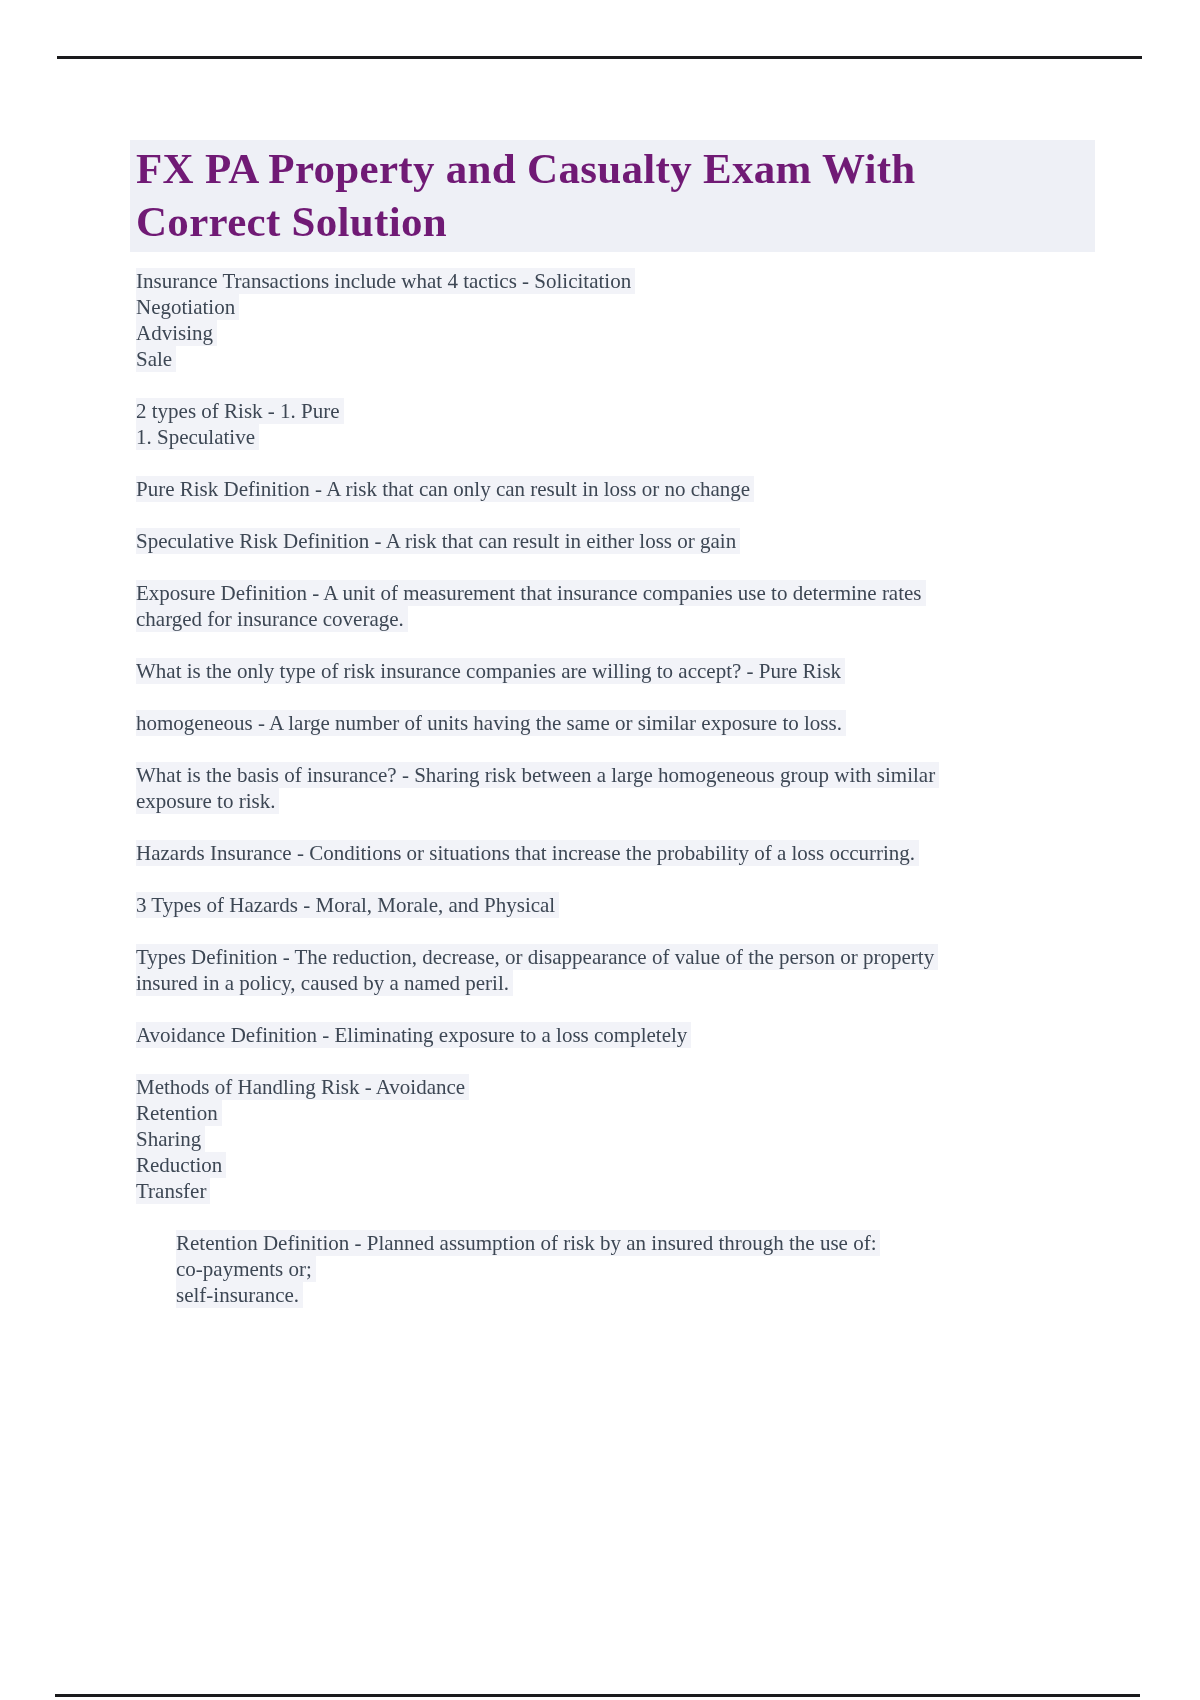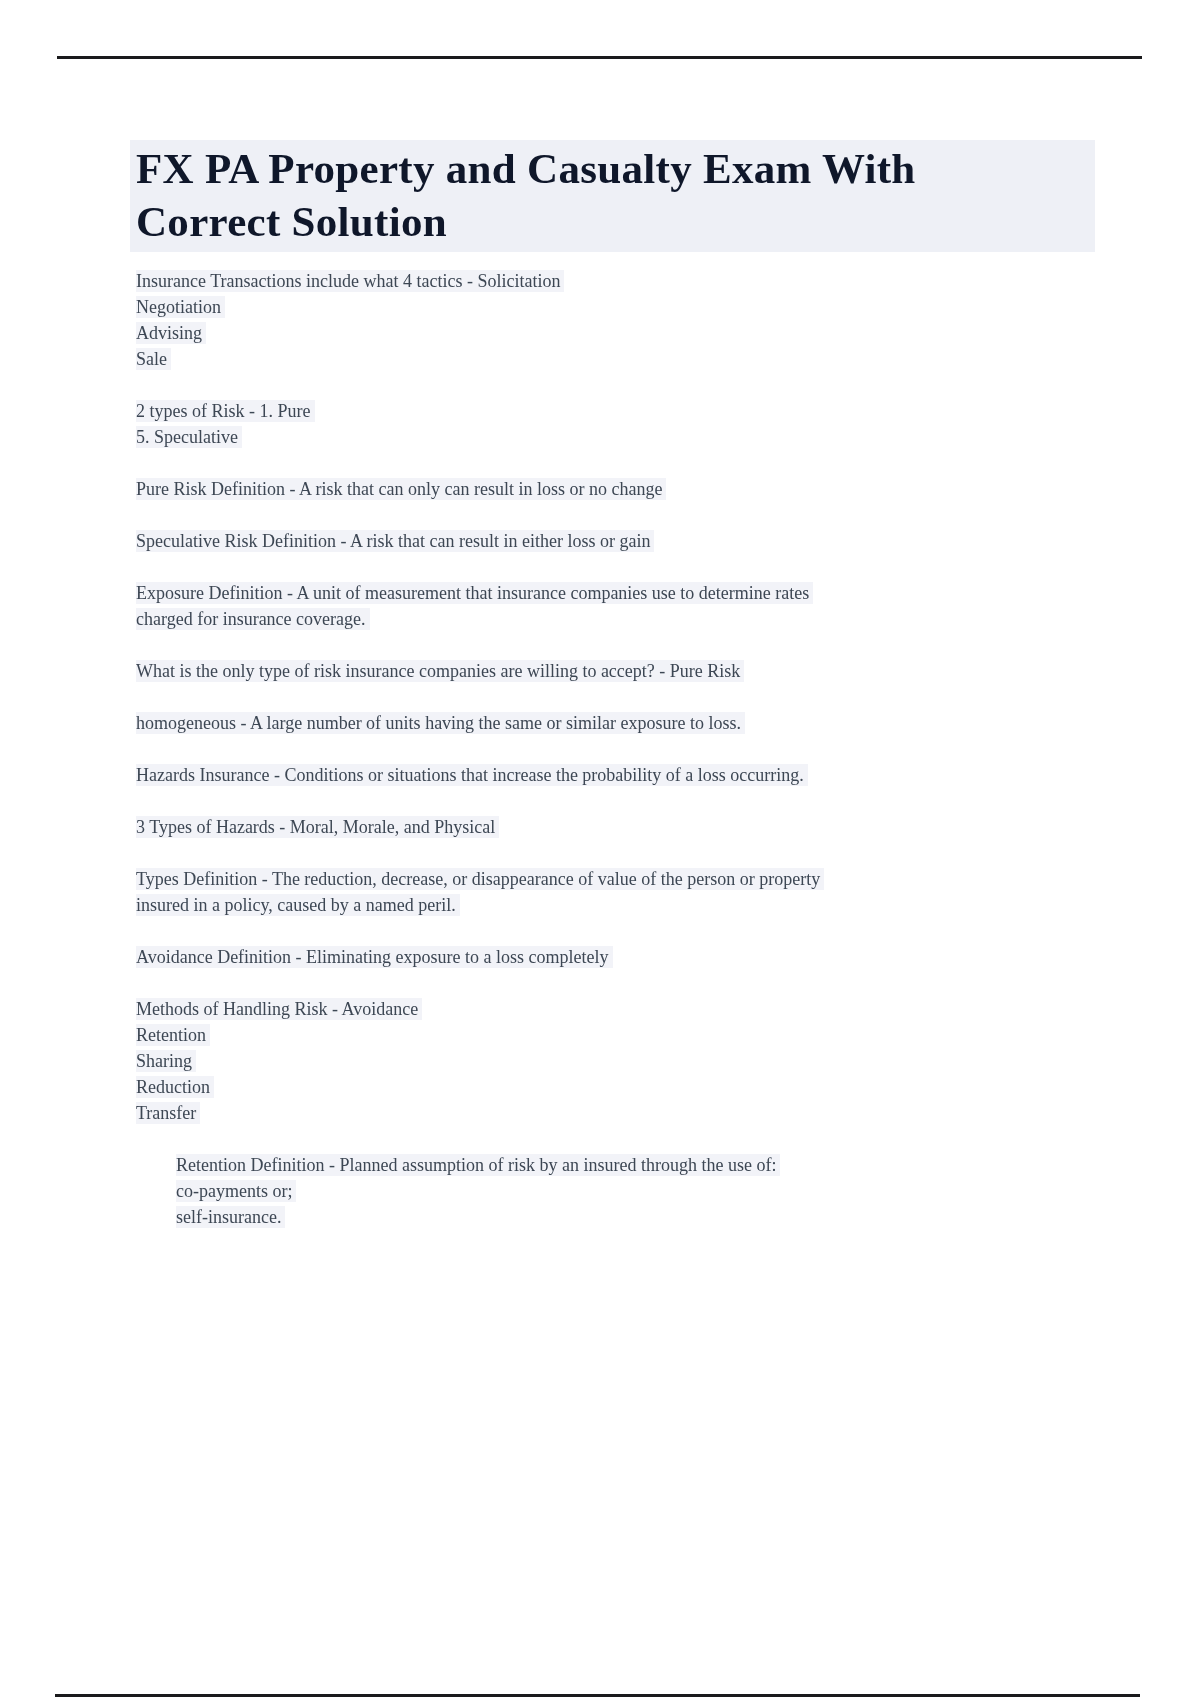--- a/index.html
+++ b/index.html
@@ -27,33 +27,33 @@
   }
   .title-block {
     background: #eef0f6;
     width: 965px;
     padding: 2px 0 4px 6px;
     box-sizing: border-box;
   }
   .title-line {
     font-size: 43px;
     font-weight: bold;
-    color: #0f172a;
+    color: #701a75;
     line-height: 53px;
     letter-spacing: 0.3px;
     white-space: nowrap;
   }
   .body-text {
     margin-top: 16px;
     padding-left: 6px;
   }
   .para { margin: 0 0 26px 0; }
   .para:last-child { margin-bottom: 0; margin-left: 40px; }
   .line {
-    font-size: 18px;
+    font-size: 21px;
     line-height: 26px;
     min-height: 26px;
     color: #3d4754;
     white-space: nowrap;
   }
   .hl {
     background: #f2f3f8;
     padding: 1px 4px 1px 0;
   }
 </style>
@@ -75,21 +75,21 @@
 
       <div class="para">
         <div class="line"><span class="hl">Insurance Transactions include what 4 tactics - Solicitation</span></div>
         <div class="line"><span class="hl">Negotiation</span></div>
         <div class="line"><span class="hl">Advising</span></div>
         <div class="line"><span class="hl">Sale</span></div>
       </div>
 
       <div class="para">
         <div class="line"><span class="hl">2 types of Risk - 1. Pure</span></div>
-        <div class="line"><span class="hl">5. Speculative</span></div>
+        <div class="line"><span class="hl">1. Speculative</span></div>
       </div>
 
       <div class="para">
         <div class="line"><span class="hl">Pure Risk Definition - A risk that can only can result in loss or no change</span></div>
       </div>
 
       <div class="para">
         <div class="line"><span class="hl">Speculative Risk Definition - A risk that can result in either loss or gain</span></div>
       </div>
 
@@ -99,20 +99,24 @@
       </div>
 
       <div class="para">
         <div class="line"><span class="hl">What is the only type of risk insurance companies are willing to accept? - Pure Risk</span></div>
       </div>
 
       <div class="para">
         <div class="line"><span class="hl">homogeneous - A large number of units having the same or similar exposure to loss.</span></div>
       </div>
 
+      <div class="para">
+        <div class="line"><span class="hl">What is the basis of insurance? - Sharing risk between a large homogeneous group with similar</span></div>
+        <div class="line"><span class="hl">exposure to risk.</span></div>
+      </div>
 
       <div class="para">
         <div class="line"><span class="hl">Hazards Insurance - Conditions or situations that increase the probability of a loss occurring.</span></div>
       </div>
 
       <div class="para">
         <div class="line"><span class="hl">3 Types of Hazards - Moral, Morale, and Physical</span></div>
       </div>
 
       <div class="para">

